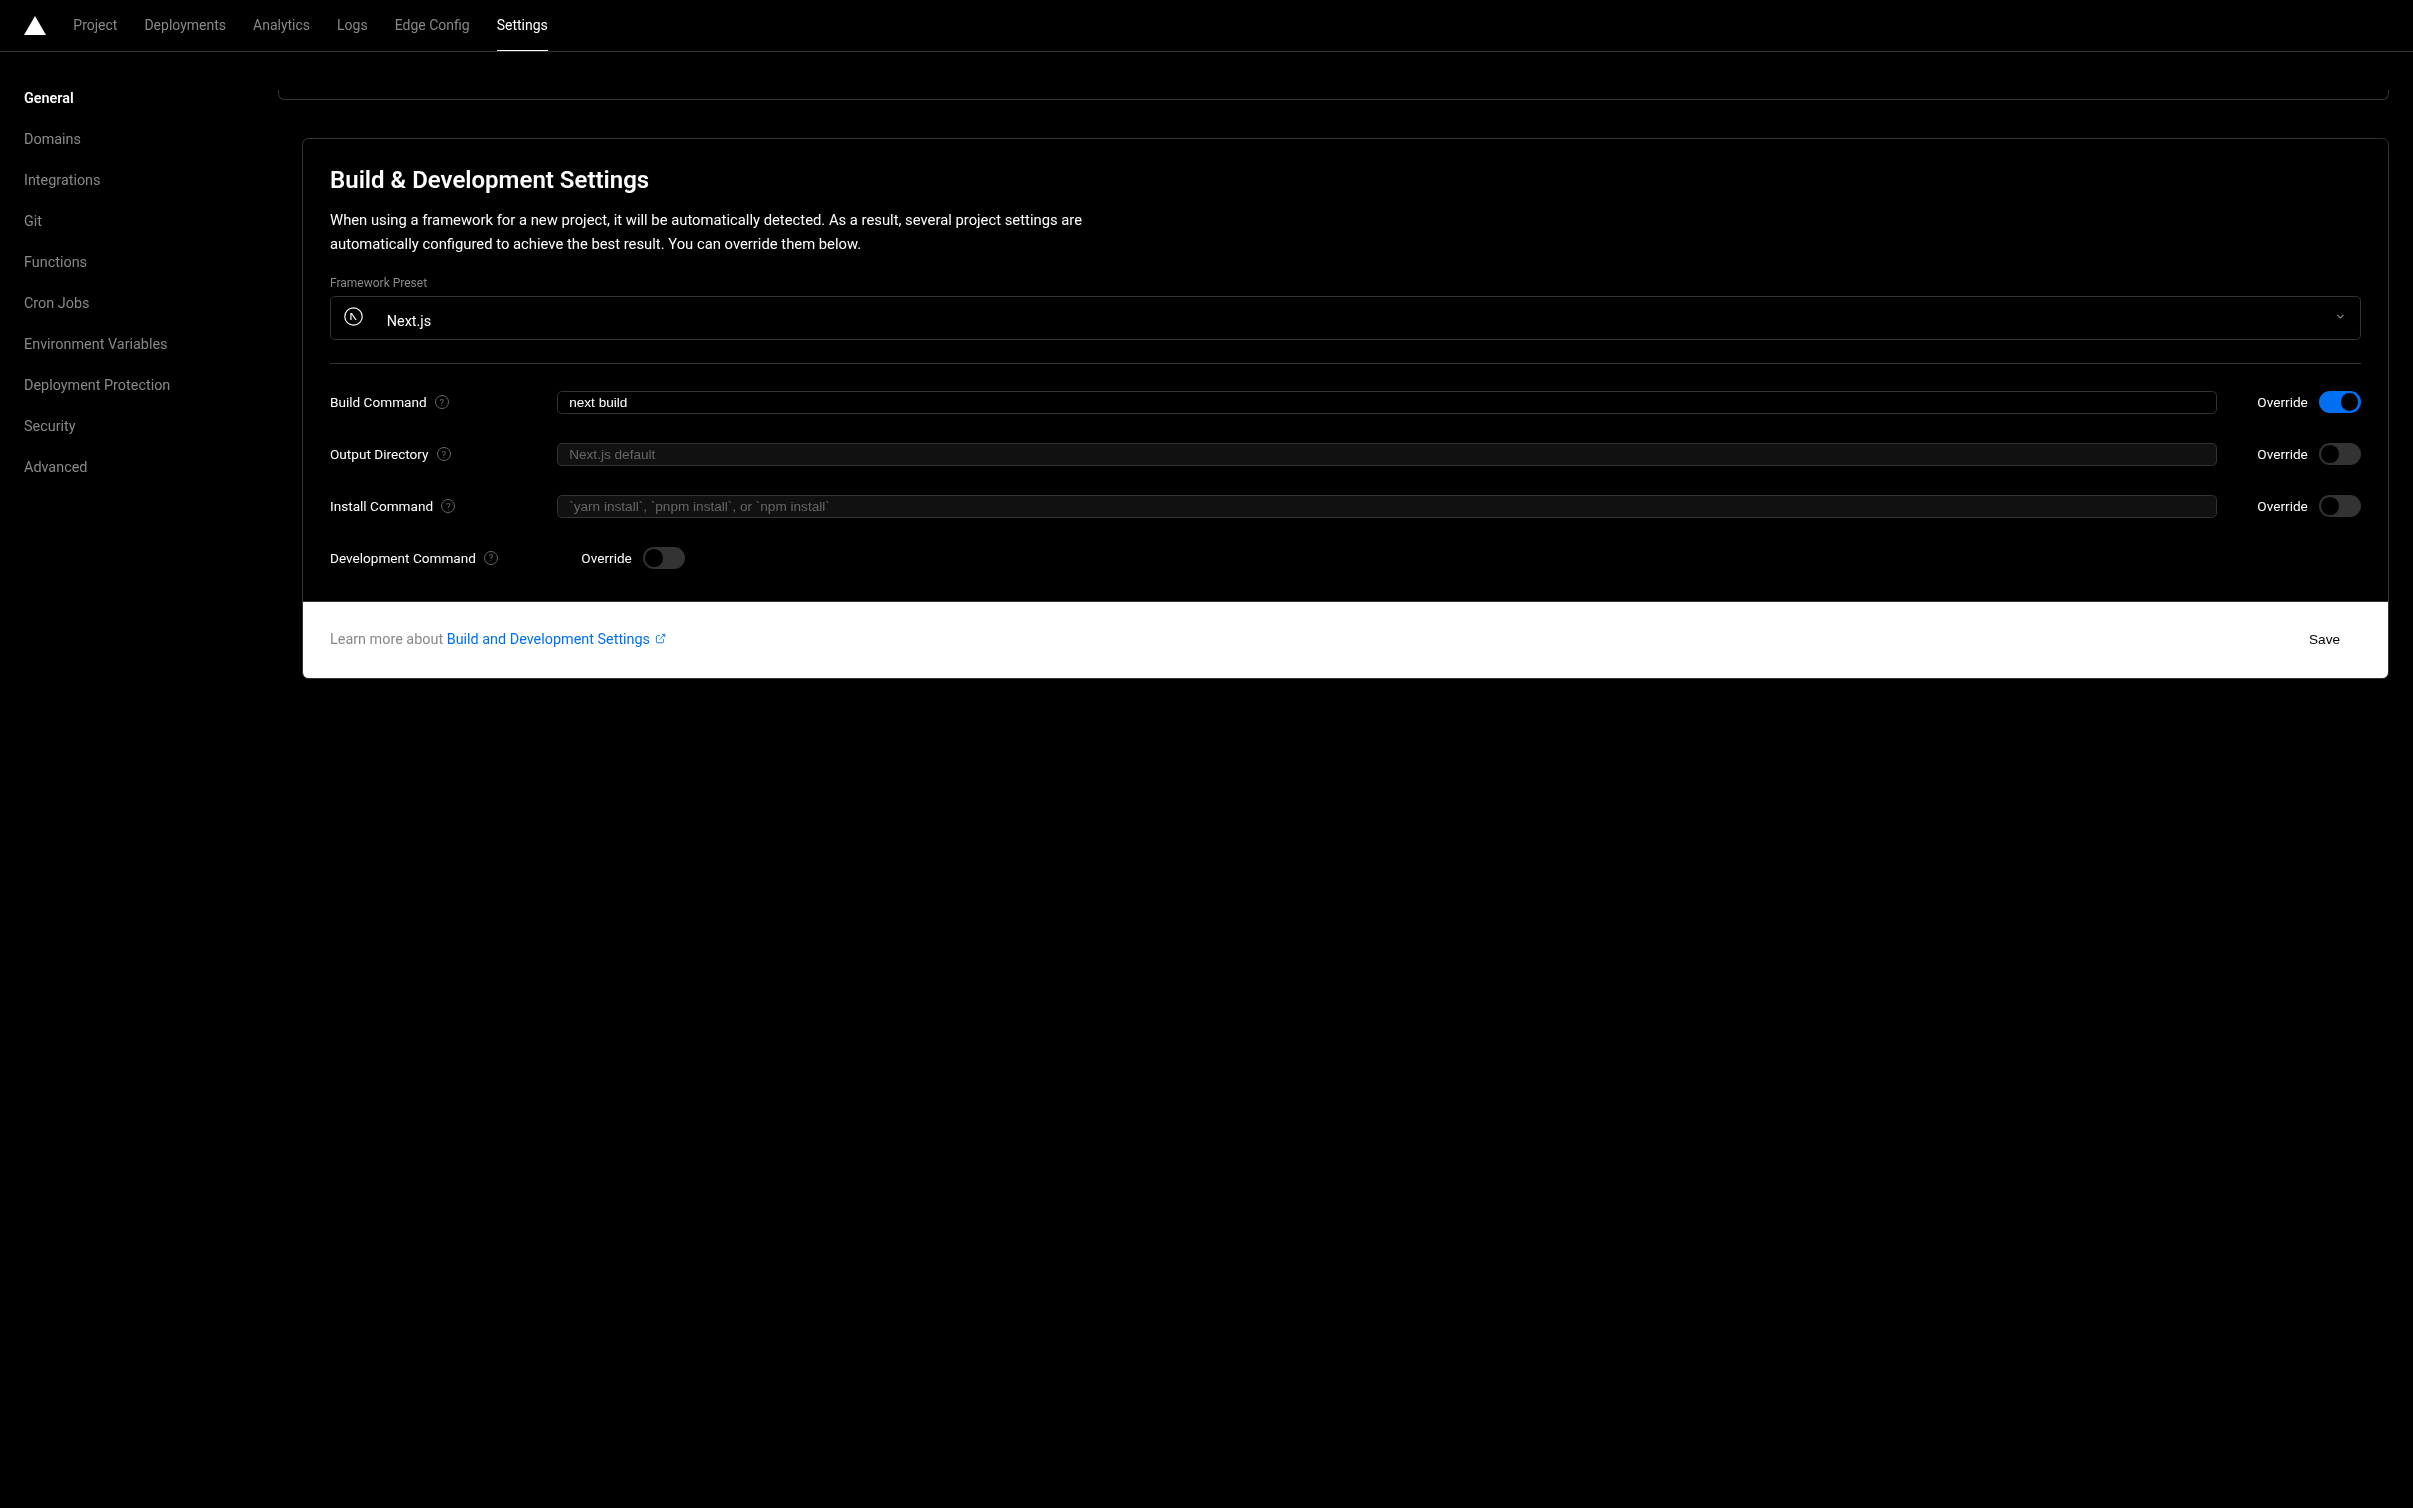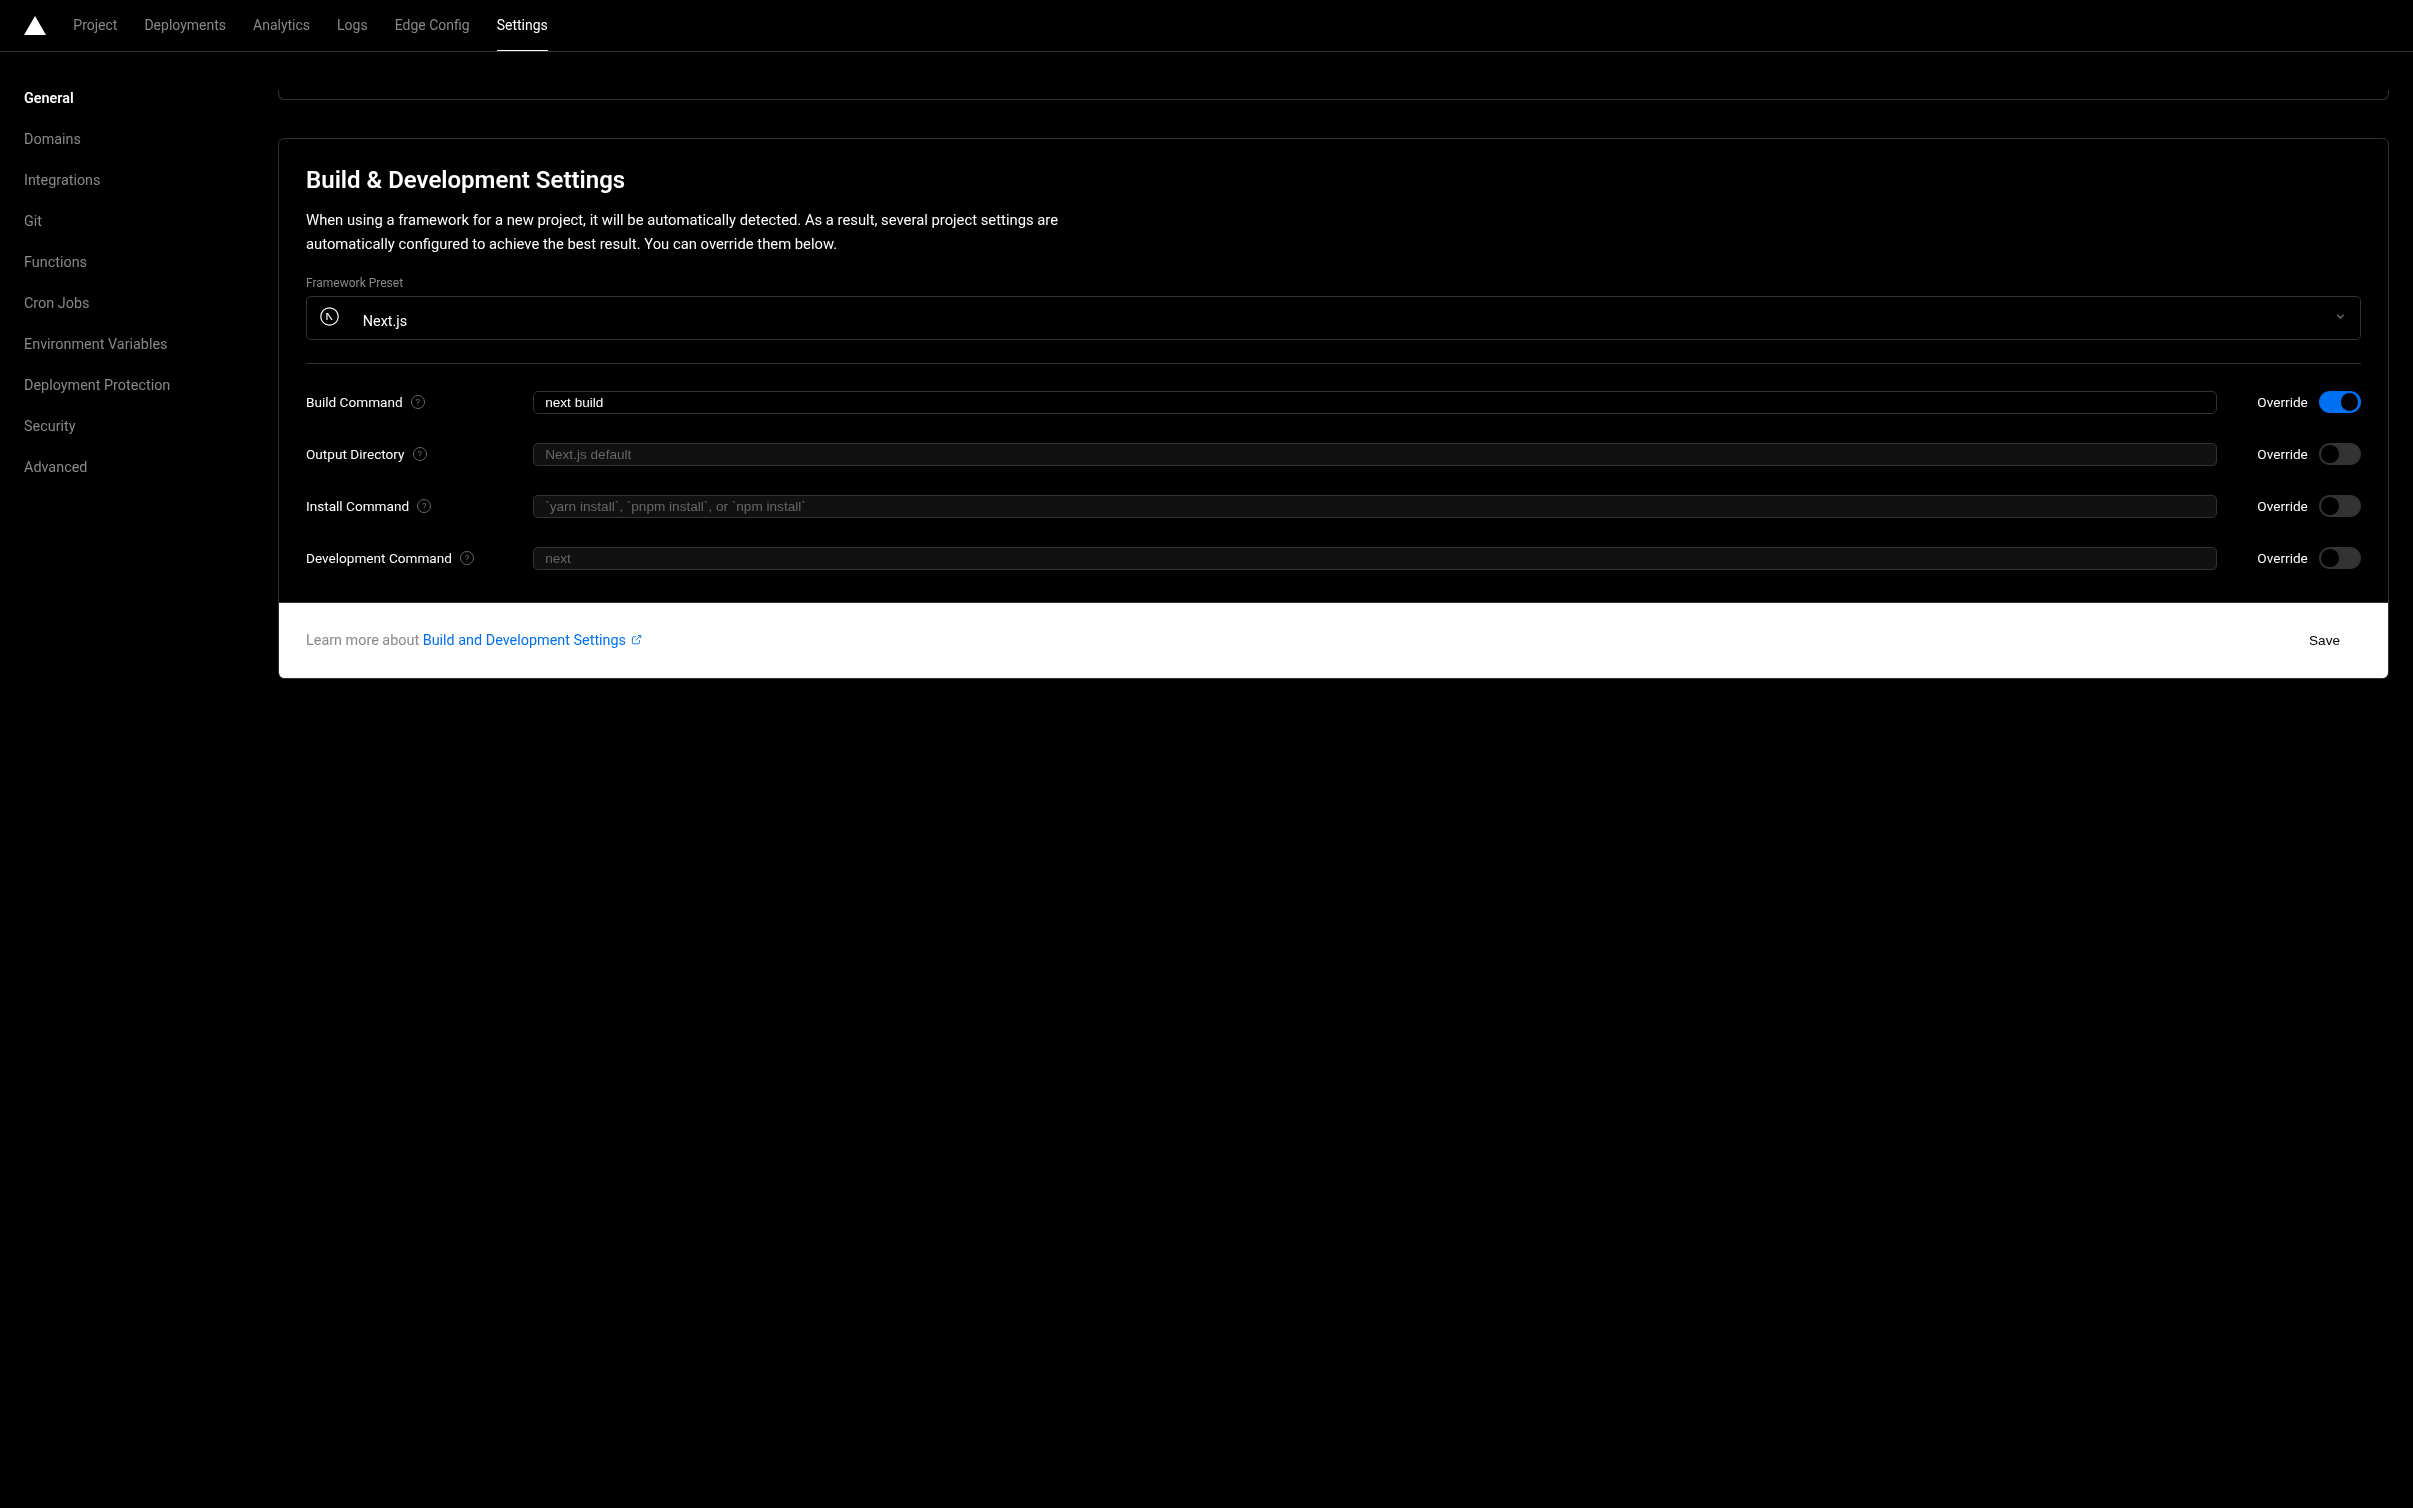--- a/index.html
+++ b/index.html
@@ -64,20 +64,21 @@
     font-weight: 600;
   }
   .content {
     flex: 1;
     padding-top: 38px;
   }
   .card {
     border: 0.8px solid #333;
     border-radius: 6.4px;
     overflow: hidden;
+    margin-left: 24px;
   }
   .card-body {
     padding: 27px 27px 24px 27px;
   }
   .card h2 {
     font-size: 24px;
     font-weight: 600;
     margin-bottom: 14.4px;
   }
   .card p.desc {
@@ -319,21 +320,20 @@
                 <div class="knob"></div>
               </div>
           </div>
         </div>
 
         <div class="setting-row">
           <div class="setting-label">
             <span>Development Command</span>
             <span class="help">?</span>
           </div>
-          <input class="setting-input disabled" disabled="" placeholder="next" style="">
           <div class="override-wrap">
             <span>Override</span>
             <div class="toggle">
                 <div class="knob"></div>
               </div>
           </div>
         </div>
       </div>
 
       <div class="card-footer">

